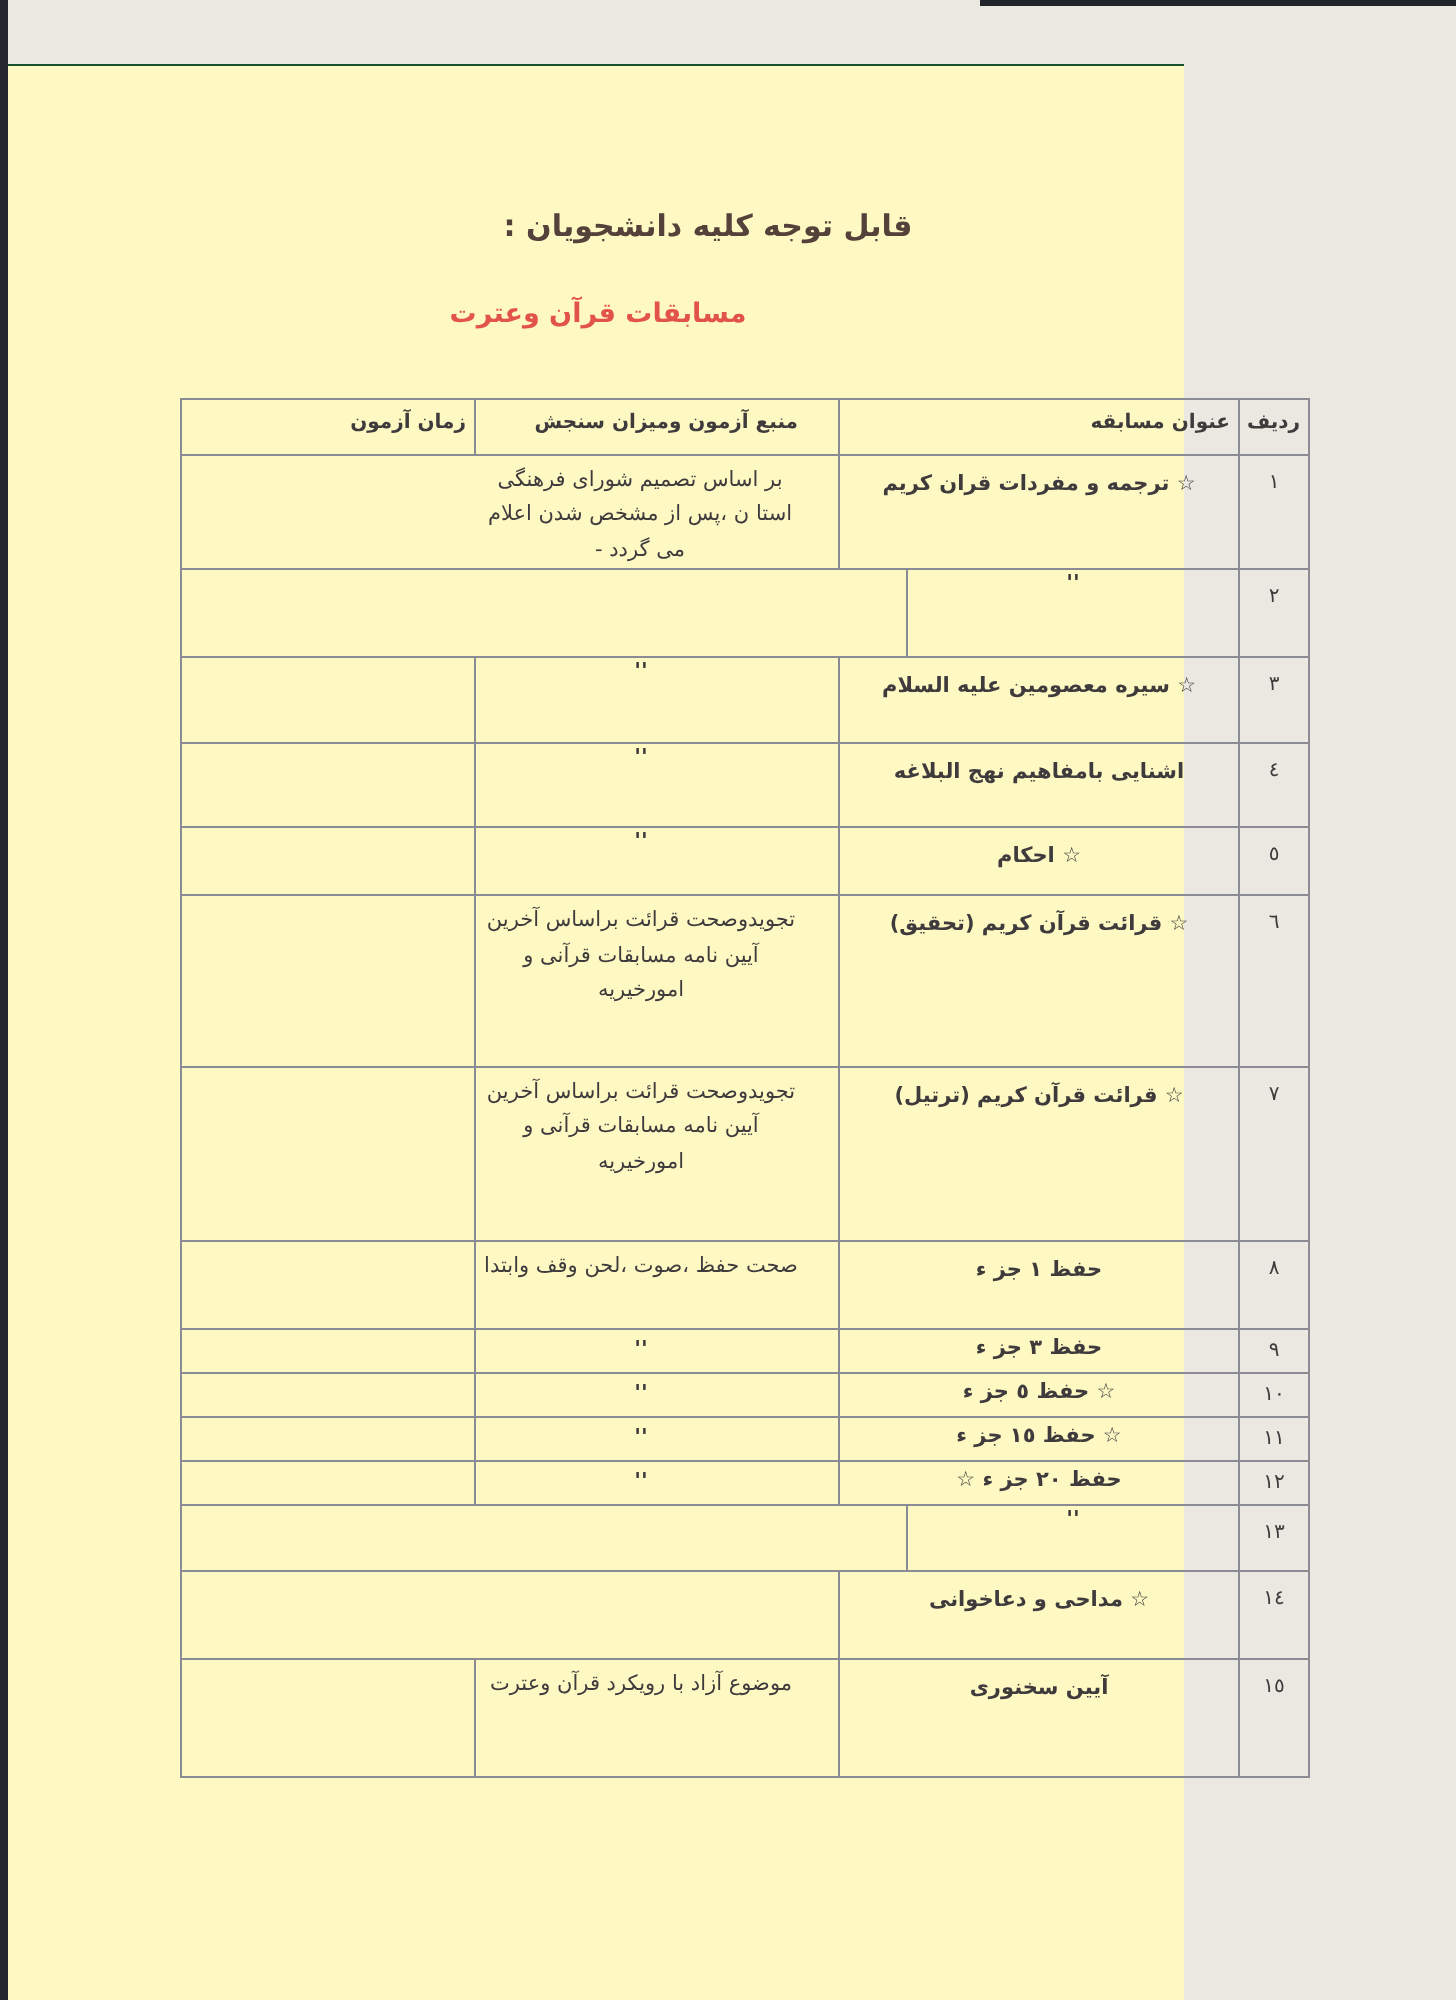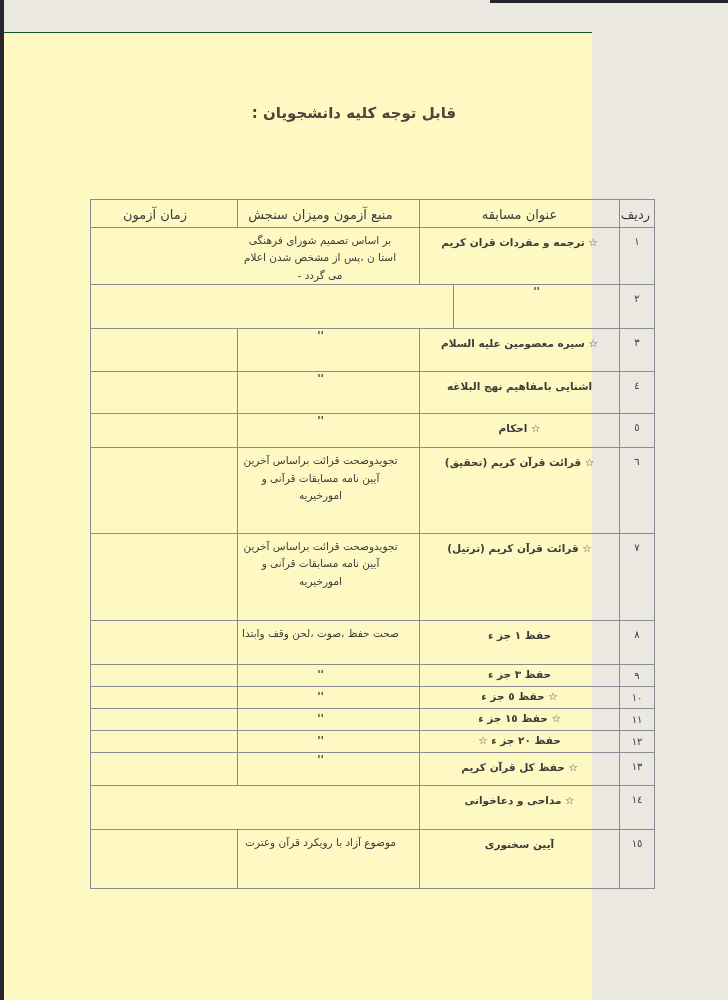--- a/index.html
+++ b/index.html
@@ -34,41 +34,42 @@
   .td{
     box-sizing:border-box;border-left:1px solid #8b8b94;
     padding:4px 4px 2px 4px;font-size:10.5px;line-height:1.65;
     text-align:center;overflow:hidden;
   }
   .td:last-child{border-left:none;}
   .c-num{flex:0 0 35px;font-size:10px;padding-top:6px;}
   .c-title{flex:0 0 200px;font-weight:bold;padding-top:6px;margin-left:16px;}
   .c-source{flex:0 0 166px;font-weight:normal;}
   .c-time{flex:0 0 164px;font-weight:bold;}
-  .thead .td{font-weight:normal;font-size:13px;padding-top:4px;}
+  .thead .td{font-weight:bold;font-size:10px;padding-top:4px;text-align:right;}
   .red{color:#e2544b;font-size:11.5px;font-weight:bold;line-height:1.8;}
   .ditto{font-size:11px;font-weight:bold;padding-top:1px;line-height:1;}
   
   .r-h{height:28px;}
   .r1{height:57px;} .r2{height:44px;} .r3{height:43px;} .r4{height:43px;}
   .r5{height:34px;} .r6{height:86px;} .r7{height:87px;} .r8{height:44px;}
   .r9{height:22px;} .r10{height:22px;} .r11{height:22px;} .r12{height:22px;}
   .r13{height:34px;} .r14{height:44px;} .r15{height:58px;}
   .r9 .td,.r10 .td,.r11 .td,.r12 .td{padding-top:1px;line-height:1.6;}
   .r9 .c-num,.r10 .c-num,.r11 .c-num,.r12 .c-num{padding-top:3px;}
 </style>
 </head>
 <body>
 
 <div class="scan">
   <div class="edge-left"></div>
   <div class="top-dark"></div>
 
   <div class="page">
     <div class="page-title">قابل توجه کلیه دانشجویان :</div>
+    <div class="page-subtitle">مسابقات قرآن وعترت</div>
 
     <div class="tbl">
 
       <div class="tr thead r-h">
         <div class="td c-num">ردیف</div>
         <div class="td c-title">عنوان مسابقه</div>
         <div class="td c-source">منبع آزمون ومیزان سنجش</div>
         <div class="td c-time">زمان آزمون</div>
       </div>
 
@@ -149,21 +150,20 @@
 
       <div class="tr r12">
         <div class="td c-num">١٢</div>
         <div class="td c-title">حفظ ٢٠ جز ء ☆</div>
         <div class="td c-source ditto">''</div>
         <div class="td c-time"></div>
       </div>
 
       <div class="tr r13">
         <div class="td c-num">١٣</div>
-        <div class="td c-title">☆ حفظ کل قرآن کریم</div>
         <div class="td c-source ditto">''</div>
         <div class="td c-time"></div>
       </div>
 
       <div class="tr r14">
         <div class="td c-num">١٤</div>
         <div class="td c-title">☆   مداحی و دعاخوانی</div>
         <div class="td c-time"></div>
       </div>
 

